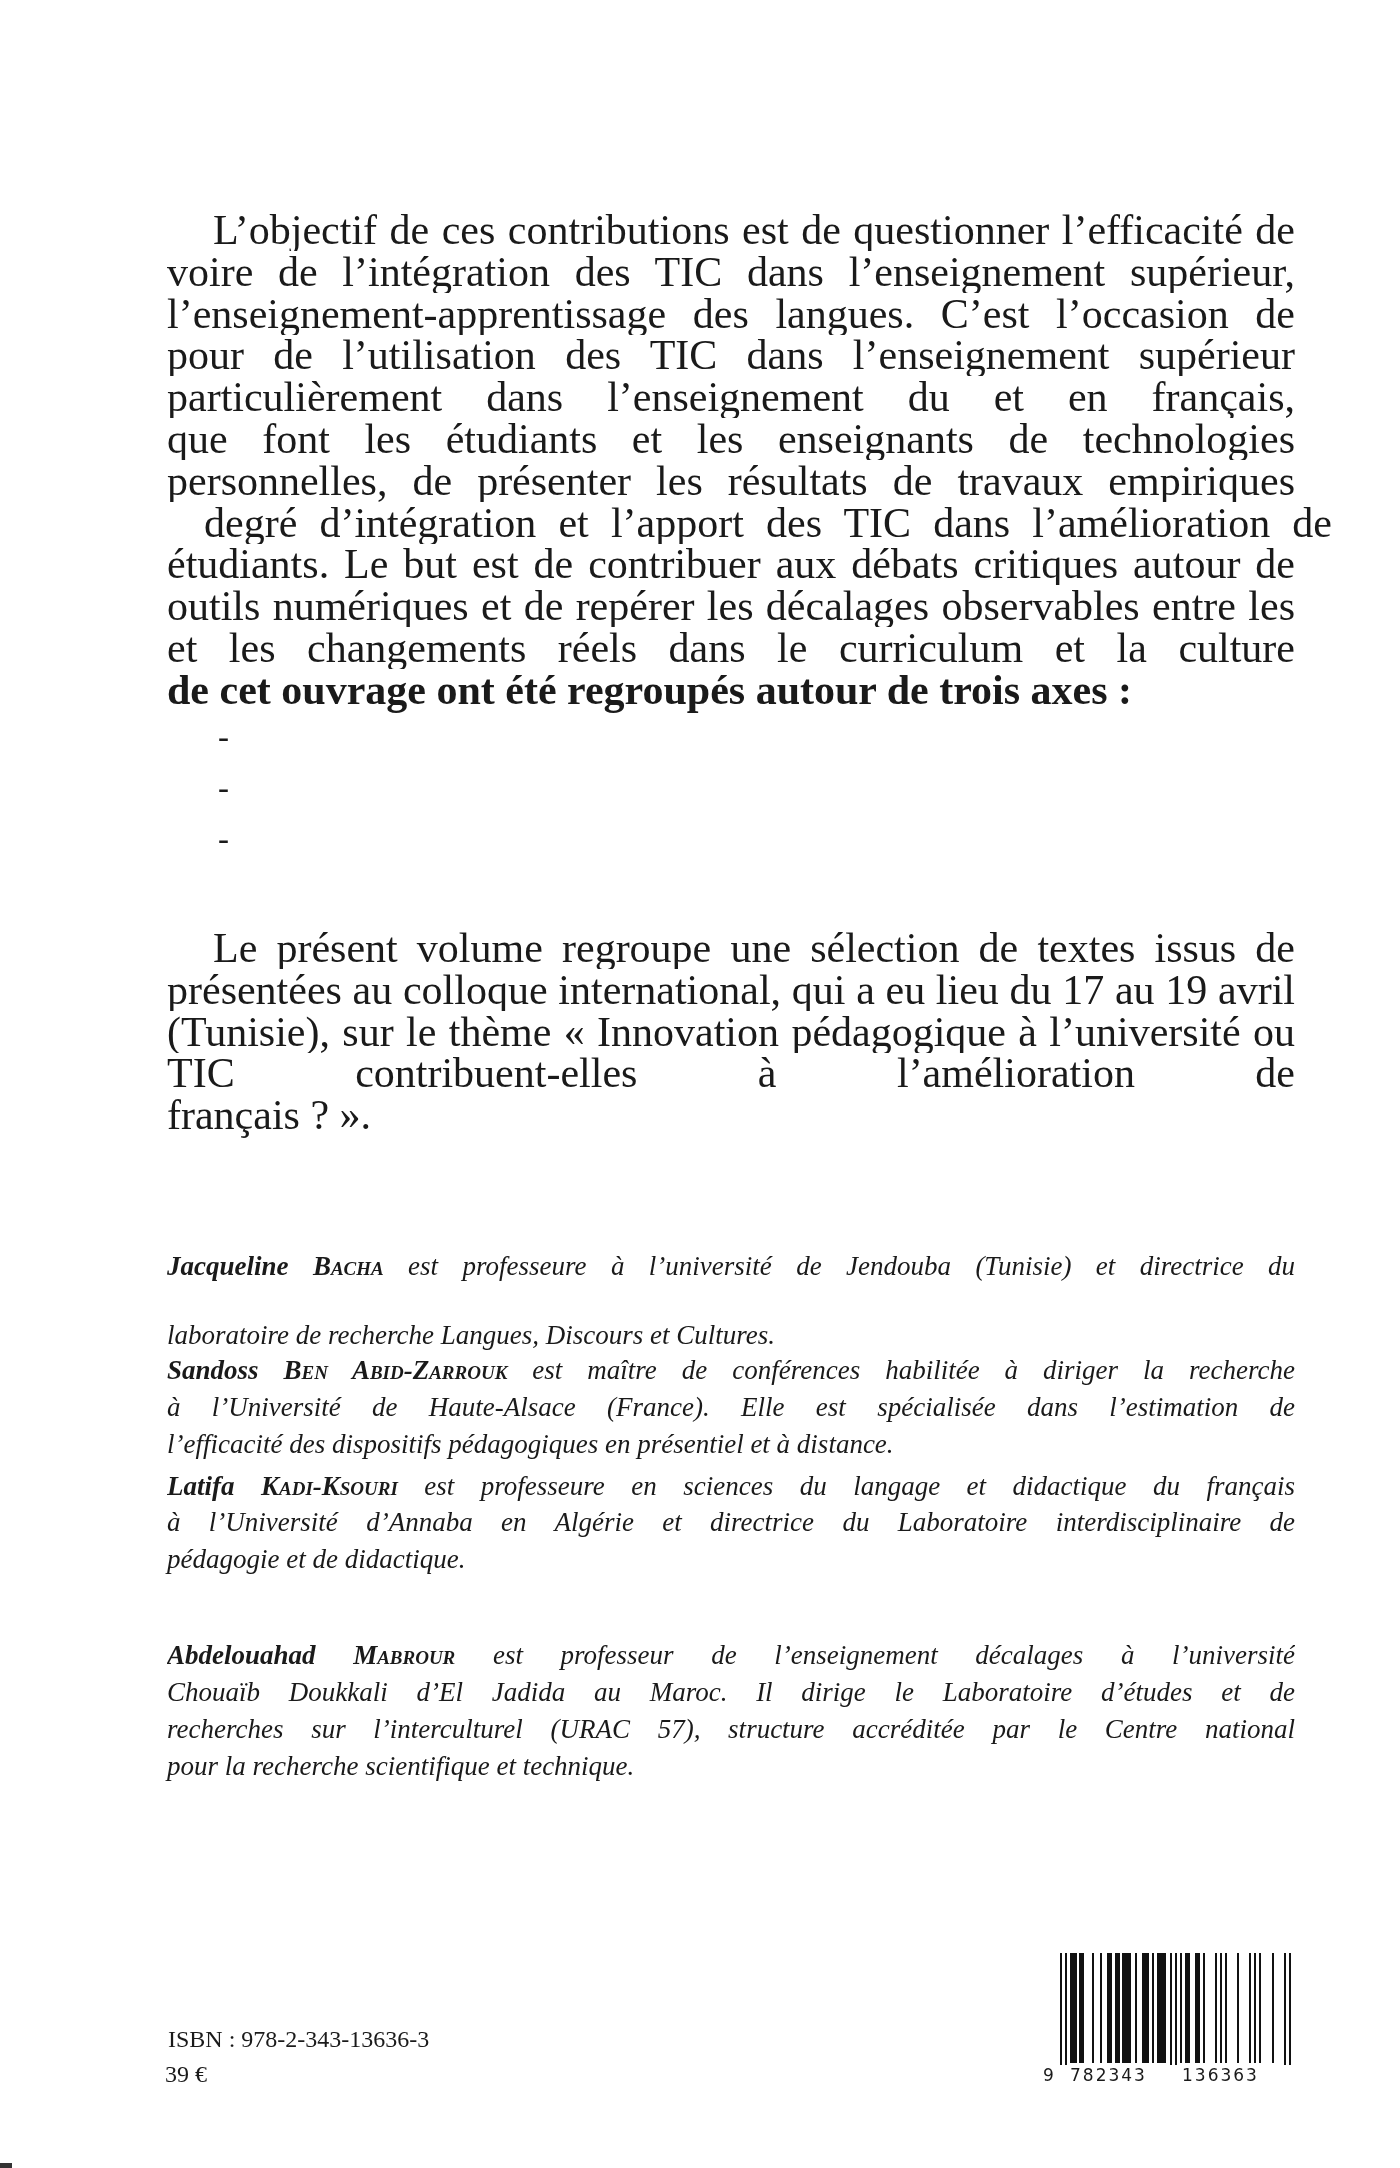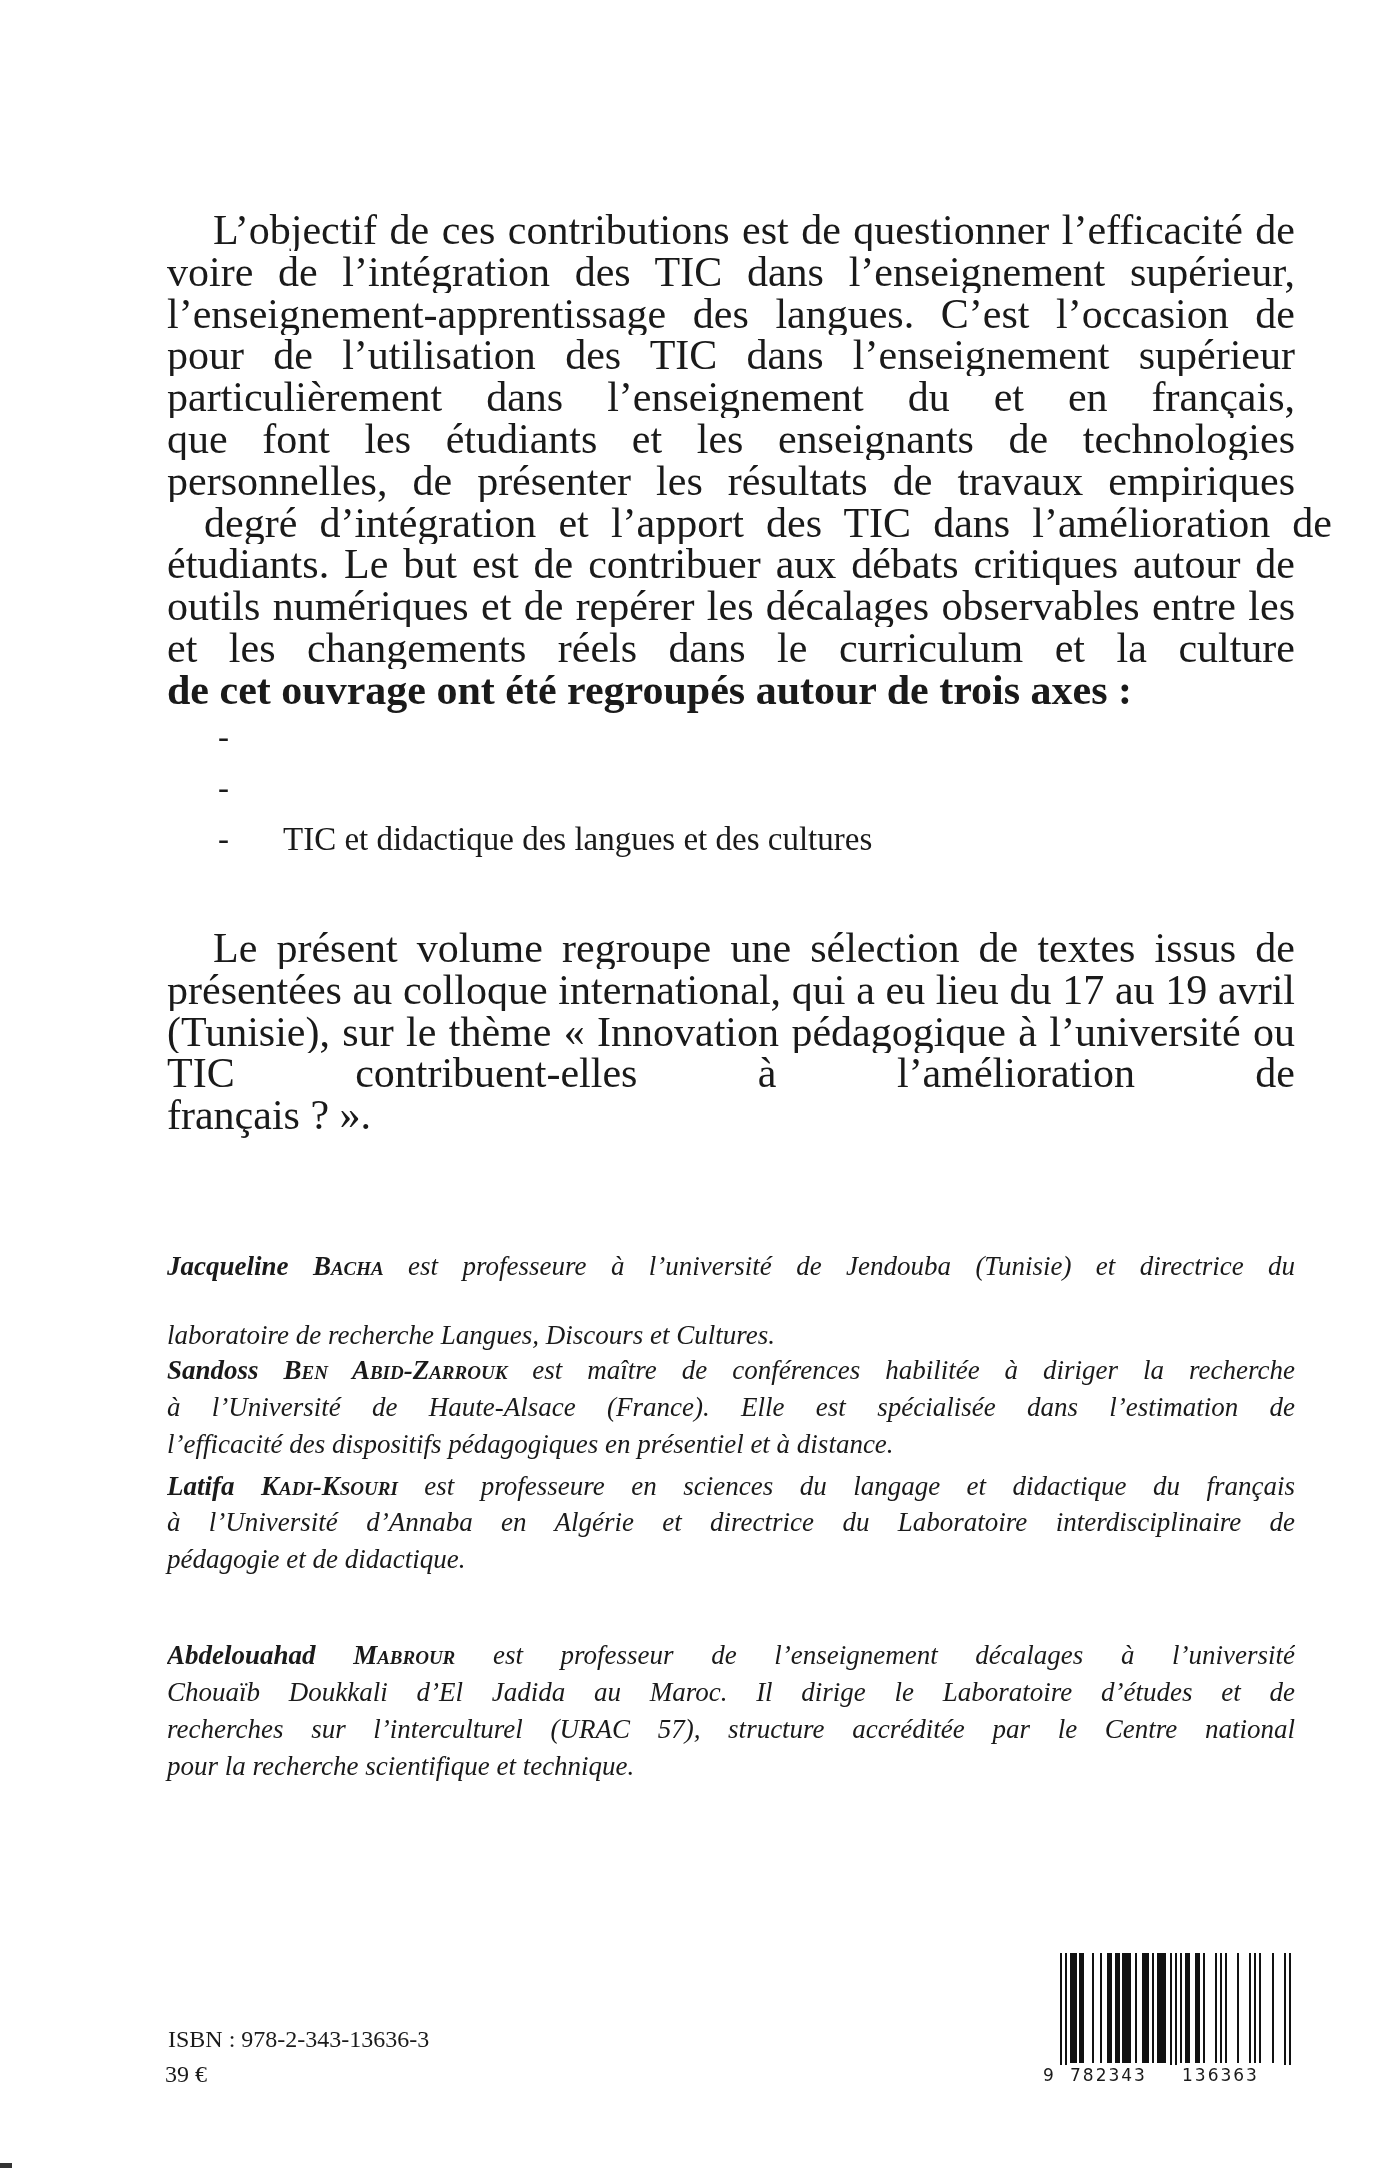--- a/index.html
+++ b/index.html
@@ -41,21 +41,20 @@
 
 <div class="block" style="top:716px; height:160px;">
   <div style="position:absolute; top:0; left:0; width:1128px; height:42px;">
     <span class="dash">-</span>
   </div>
   <div style="position:absolute; top:51px; left:0; width:1128px; height:42px;">
     <span class="dash">-</span>
   </div>
   <div style="position:absolute; top:102px; left:0; width:1128px; height:42px;">
     <span class="dash">-</span>
-    <span class="li-text cond">TIC et didactique des langues et des cultures</span>
   </div>
 </div>
 
 <div class="block" style="top:927px;">
   <div class="line just" style="top:0px; padding-left:46px; width:1082px;">Le présent volume regroupe une sélection de textes issus de communications</div>
   <div class="line just" style="top:42px;">présentées au colloque international, qui a eu lieu du 17 au 19 avril 2017 à Tabarka</div>
   <div class="line just" style="top:84px;">(Tunisie), sur le thème « Innovation pédagogique à l’université ou en quoi les</div>
   <div class="line just" style="top:125px;">TIC contribuent-elles à l’amélioration de l’enseignement/apprentissage du et en</div>
   <div class="line" style="top:167px;"><span class="cond">français ? ».</span></div>
 </div>

